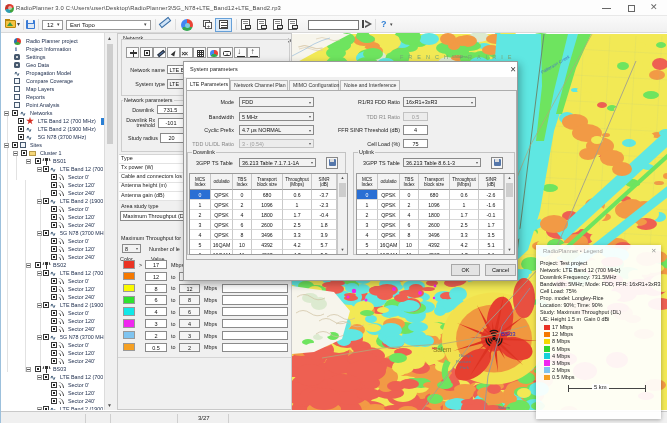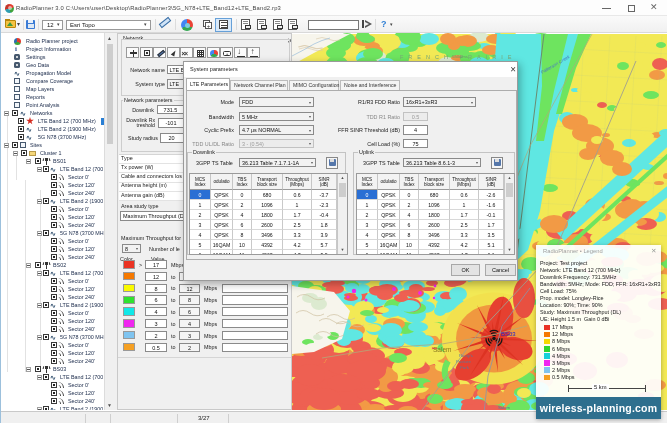--- a/index.html
+++ b/index.html
@@ -1555,15 +1555,12 @@
 <div class="ab" style="left:8px;top:115.3px;width:5.5px;height:5.5px;background:#f026f0"></div>
 <div class="tx" style="left:16px;top:114.8px;font-size:5.5px;color:#1a1a1a">3 Mbps</div>
 <div class="ab" style="left:8px;top:122.4px;width:5.5px;height:5.5px;background:#7fc4f0"></div>
 <div class="tx" style="left:16px;top:121.9px;font-size:5.5px;color:#1a1a1a">2 Mbps</div>
 <div class="ab" style="left:8px;top:129.6px;width:5.5px;height:5.5px;background:#f5a023"></div>
 <div class="tx" style="left:16px;top:129.1px;font-size:5.5px;color:#1a1a1a">0.5 Mbps</div>
 <div class="ab" style="left:32px;top:142.5px;width:78px;height:1px;background:#444"></div>
 <div class="ab" style="left:32px;top:139.5px;width:1px;height:7px;background:#444"></div>
 <div class="ab" style="left:109px;top:139.5px;width:1px;height:7px;background:#444"></div>
 <div class="tx" style="left:56px;top:139px;font-size:5.8px;color:#1a1a1a;background:rgba(255,255,255,.95);padding:0 2px">5 km</div>
-<div class="ab" style="left:0;top:152px;width:125px;height:22px;background:#2e6f8e;display:flex;align-items:center;justify-content:center">
-<span style="font-size:10.5px;font-weight:bold;color:#fff;letter-spacing:.2px">wireless-planning.com</span>
-    </div>
 </div>
 </body></html>

